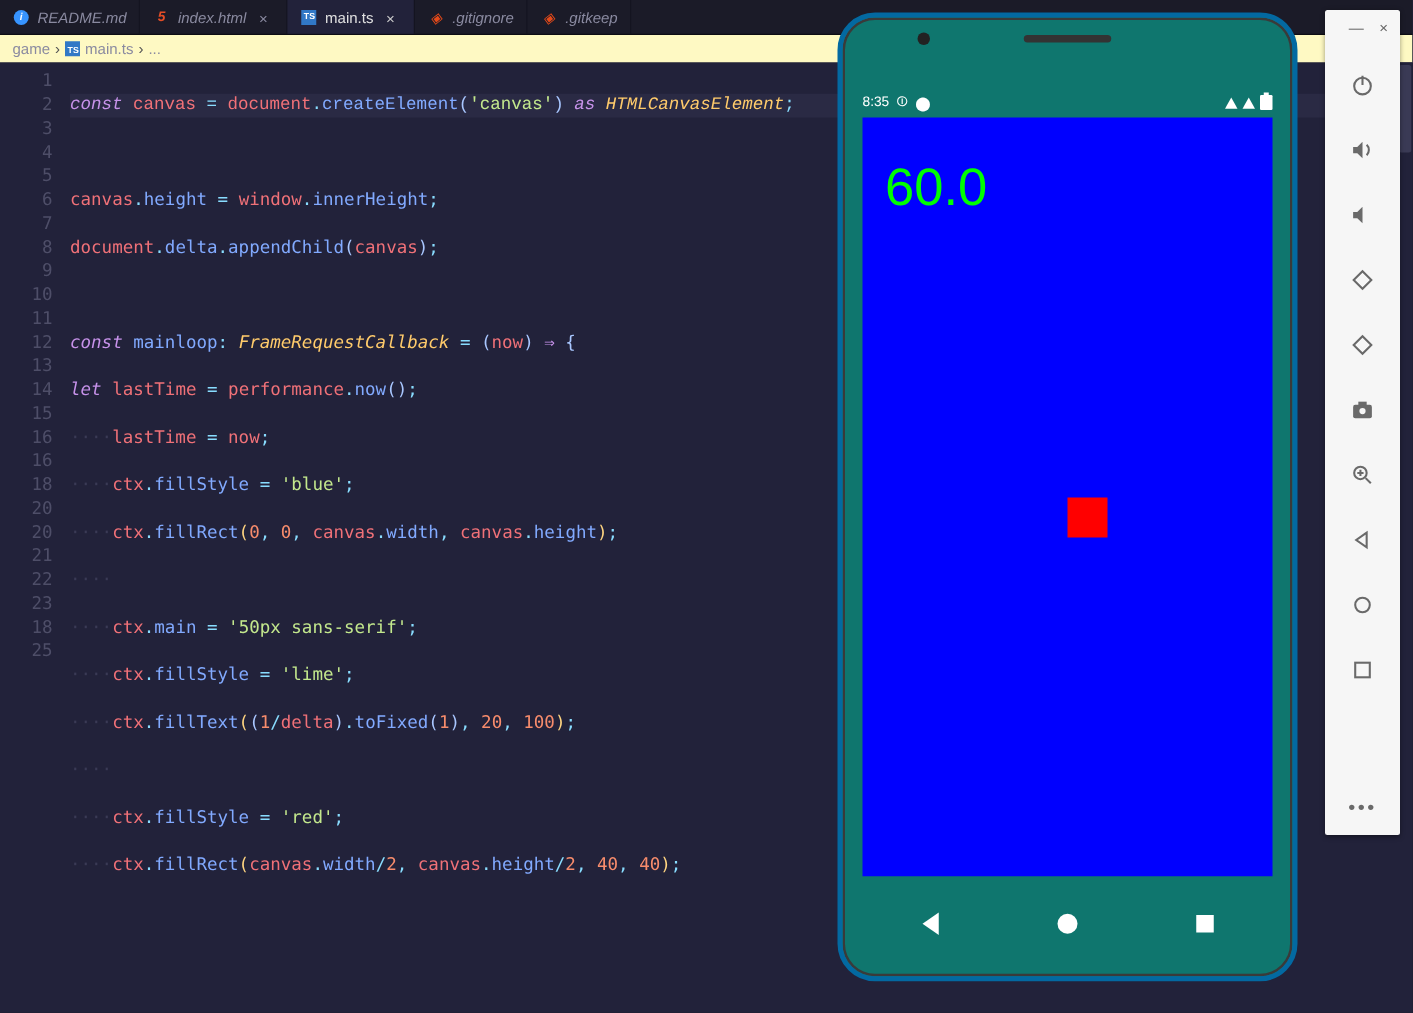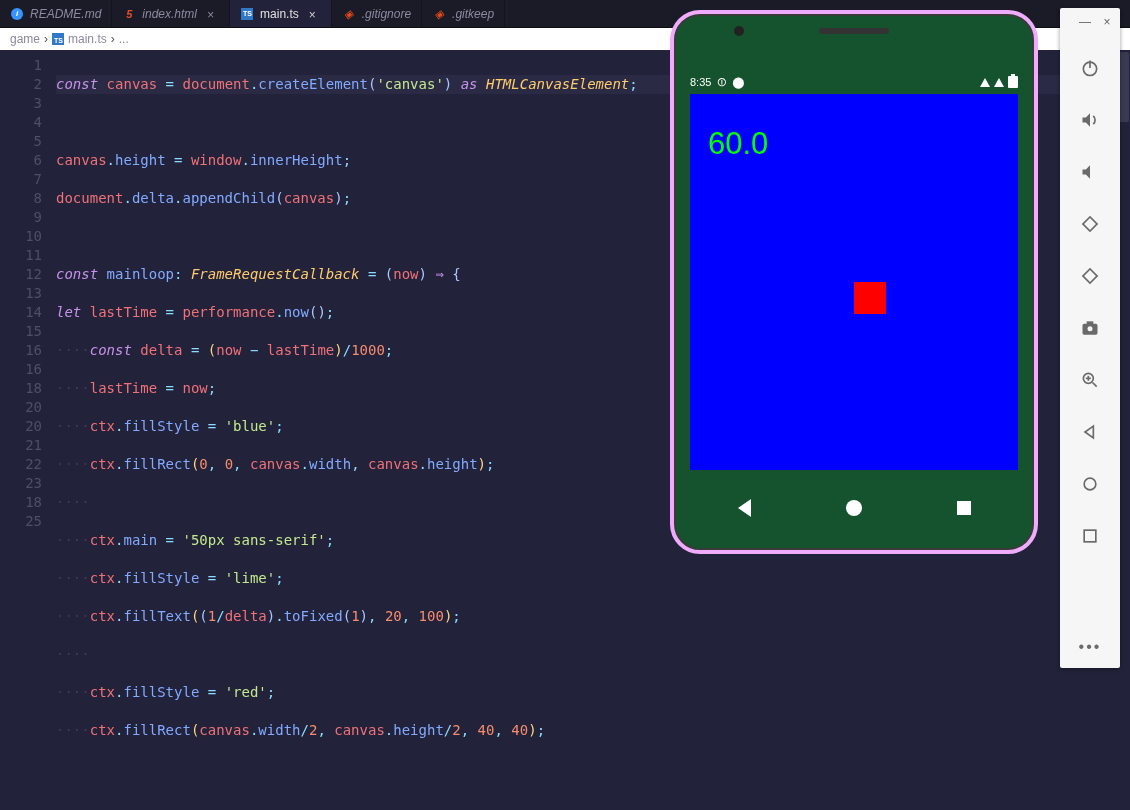--- a/index.html
+++ b/index.html
@@ -36,21 +36,21 @@
   .tab.active .close { color: #cccccc; }
   .icon-info { background: #3794ff; border-radius: 50%; width: 12px; height: 12px; color: #fff; font-size: 8px; font-weight: bold; display: flex; align-items: center; justify-content: center; }
   .icon-html5 { color: #e44d26; font-weight: bold; font-size: 11px; }
   .icon-ts { background: #3178c6; width: 12px; height: 12px; color: #fff; font-size: 7px; font-weight: bold; display: flex; align-items: center; justify-content: flex-end; padding:0 1px 1px 0;}
   .icon-git { color: #e64a19; font-size: 12px; }
 
   
   .breadcrumbs {
     height: 22px; display: flex; align-items: center;
     padding: 0 10px; gap: 4px;
-    background: #ffffff;
+    background: #fef9c3;
     color: #8a8aa0; font-size: 12px;
   }
   .crumb { display: flex; align-items: center; gap: 4px; }
   .crumb .sep { color: #555; }
   .ts-mini { width: 12px; height: 12px; background:#3178c6; color:#fff; font-size:7px; display:flex; align-items:flex-end; justify-content:flex-end; padding:0 1px 1px 0; font-weight:bold;}
 
   
   .editor {
     display: flex;
     height: calc(100% - 50px);
@@ -66,21 +66,21 @@
   .gutter .ln { height: 19px; line-height: 19px; }
   .code {
     flex: 1 1 auto;
     padding: 6px 0;
     font-family: Consolas, monospace; font-size: 14px;
     white-space: pre;
     line-height: 19px;
     position: relative;
   }
   .line { height: 19px; }
-  .line.hl { background: #2a2a44; }
+  .line.hl { background: #2a2a44; font-family: Liberation Mono, monospace; }
   .line .dots { color: #3a3a55; }
   .kw { color: #c792ea; font-style: italic; }
   .var { color: #f07178; }
   .prop { color: #82aaff; }
   .fn { color: #82aaff; }
   .pun { color: #89ddff; }
   .br { color: #a9c7ff; }
   .br2 { color: #ffd580; }
   .str { color: #c3e88d; }
   .num { color: #f78c6c; }
@@ -90,24 +90,24 @@
 
   .scrollbar-v {
     position: absolute; right: 0; top: 50px; bottom: 0; width: 12px;
     background: #22223a;
   }
   .scrollbar-v .thumb { position:absolute; left:1px; right:1px; top:2px; height:70px; background:#3a3a55; border-radius:2px; }
 
   
   .phone {
     position: absolute; top: 10px; left: 670px;
-    width: 368px; height: 544px;
-    background: #14532d;
+    width: 368px; height: 775px;
+    background: #0f766e;
     border-radius: 30px;
-    border: 4px solid #f0abfc;
+    border: 4px solid #0369a1;
     box-shadow: 0 0 0 2px #3a3a3a inset;
   }
   .phone .topnotch {
     position: absolute; top: 14px; left: 50%; transform: translateX(-50%);
     width: 70px; height: 6px; border-radius: 3px; background: #333;
   }
   .phone .cam {
     position: absolute; top: 12px; left: 60px;
     width: 10px; height: 10px; border-radius: 50%; background: #222;
   }
@@ -118,21 +118,21 @@
   }
   .statusbar .left { display: flex; gap: 6px; align-items:center;}
   .statusbar .right { display: flex; gap: 4px; align-items:center;}
   .tri { width:0; height:0; border-left:5px solid transparent; border-right:5px solid transparent; border-bottom:9px solid #fff; }
   .batt { width:10px; height:12px; background:#fff; border-radius:1px; position:relative;}
   .batt::before { content:""; position:absolute; top:-2px; left:3px; width:4px; height:2px; background:#fff;}
   .canvas {
     position: absolute; top: 80px; left: 16px; right: 16px; bottom: 80px;
     background: blue;
   }
-  .fps { position:absolute; top: 32px; left: 18px; color: lime; font-size: 31px; font-family: sans-serif; }
+  .fps { position:absolute; top: 32px; left: 18px; color: lime; font-size: 42px; font-family: sans-serif; }
   .redsq { position:absolute; top: 50%; left: 50%; width: 32px; height: 32px; background: red; }
   .navbar {
     position: absolute; bottom: 22px; left: 16px; right: 16px; height: 40px;
     display: flex; justify-content: space-around; align-items: center;
   }
   .nav-tri { width:0;height:0; border-top:9px solid transparent; border-bottom:9px solid transparent; border-right:13px solid #fff; }
   .nav-circ { width:16px;height:16px; border-radius:50%; background:#fff; }
   .nav-sq { width:14px;height:14px; background:#fff; }
 
   
@@ -232,21 +232,20 @@
       <div class="ln">25</div>
     </div>
   <div class="code">
 <div class="line hl"><span class="kw">const</span> <span class="var">canvas</span> <span class="pun">=</span> <span class="var">document</span><span class="pun">.</span><span class="fn">createElement</span><span class="br">(</span><span class="str">'canvas'</span><span class="br">)</span> <span class="as">as</span> <span class="type">HTMLCanvasElement</span><span class="pun">;</span></div>
 <div class="line"></div>
 <div class="line"><span class="var">canvas</span><span class="pun">.</span><span class="prop">height</span> <span class="pun">=</span> <span class="var">window</span><span class="pun">.</span><span class="prop">innerHeight</span><span class="pun">;</span></div>
 <div class="line"><span class="var">document</span><span class="pun">.</span><span class="prop">delta</span><span class="pun">.</span><span class="fn">appendChild</span><span class="br">(</span><span class="var">canvas</span><span class="br">)</span><span class="pun">;</span></div>
 <div class="line"></div>
 <div class="line"><span class="kw">const</span> <span class="fn">mainloop</span><span class="pun">:</span> <span class="type">FrameRequestCallback</span> <span class="pun">=</span> <span class="br">(</span><span class="var">now</span><span class="br">)</span> <span class="arrow">⇒</span> <span class="br">{</span></div>
 <div class="line"><span class="kw">let</span> <span class="var">lastTime</span> <span class="pun">=</span> <span class="var">performance</span><span class="pun">.</span><span class="fn">now</span><span class="br">(</span><span class="br">)</span><span class="pun">;</span></div>
-<div class="line"><span class="dots">····</span><span class="kw">const</span> <span class="var">delta</span> <span class="pun">=</span> <span class="br2">(</span><span class="var">now</span> <span class="pun">−</span> <span class="var">lastTime</span><span class="br2">)</span><span class="pun">/</span><span class="num">1000</span><span class="pun">;</span></div>
 <div class="line"><span class="dots">····</span><span class="var">lastTime</span> <span class="pun">=</span> <span class="var">now</span><span class="pun">;</span></div>
 <div class="line"><span class="dots">····</span><span class="var">ctx</span><span class="pun">.</span><span class="prop">fillStyle</span> <span class="pun">=</span> <span class="str">'blue'</span><span class="pun">;</span></div>
 <div class="line"><span class="dots">····</span><span class="var">ctx</span><span class="pun">.</span><span class="fn">fillRect</span><span class="br2">(</span><span class="num">0</span><span class="pun">,</span> <span class="num">0</span><span class="pun">,</span> <span class="var">canvas</span><span class="pun">.</span><span class="prop">width</span><span class="pun">,</span> <span class="var">canvas</span><span class="pun">.</span><span class="prop">height</span><span class="br2">)</span><span class="pun">;</span></div>
 <div class="line"><span class="dots">····</span></div>
 <div class="line"><span class="dots">····</span><span class="var">ctx</span><span class="pun">.</span><span class="prop">main</span> <span class="pun">=</span> <span class="str">'50px sans-serif'</span><span class="pun">;</span></div>
 <div class="line"><span class="dots">····</span><span class="var">ctx</span><span class="pun">.</span><span class="prop">fillStyle</span> <span class="pun">=</span> <span class="str">'lime'</span><span class="pun">;</span></div>
 <div class="line"><span class="dots">····</span><span class="var">ctx</span><span class="pun">.</span><span class="fn">fillText</span><span class="br2">(</span><span class="br">(</span><span class="num">1</span><span class="pun">/</span><span class="var">delta</span><span class="br">)</span><span class="pun">.</span><span class="fn">toFixed</span><span class="br">(</span><span class="num">1</span><span class="br">)</span><span class="pun">,</span> <span class="num">20</span><span class="pun">,</span> <span class="num">100</span><span class="br2">)</span><span class="pun">;</span></div>
 <div class="line"><span class="dots">····</span></div>
 <div class="line"><span class="dots">····</span><span class="var">ctx</span><span class="pun">.</span><span class="prop">fillStyle</span> <span class="pun">=</span> <span class="str">'red'</span><span class="pun">;</span></div>
 <div class="line"><span class="dots">····</span><span class="var">ctx</span><span class="pun">.</span><span class="fn">fillRect</span><span class="br2">(</span><span class="var">canvas</span><span class="pun">.</span><span class="prop">width</span><span class="pun">/</span><span class="num">2</span><span class="pun">,</span> <span class="var">canvas</span><span class="pun">.</span><span class="prop">height</span><span class="pun">/</span><span class="num">2</span><span class="pun">,</span> <span class="num">40</span><span class="pun">,</span> <span class="num">40</span><span class="br2">)</span><span class="pun">;</span></div>

